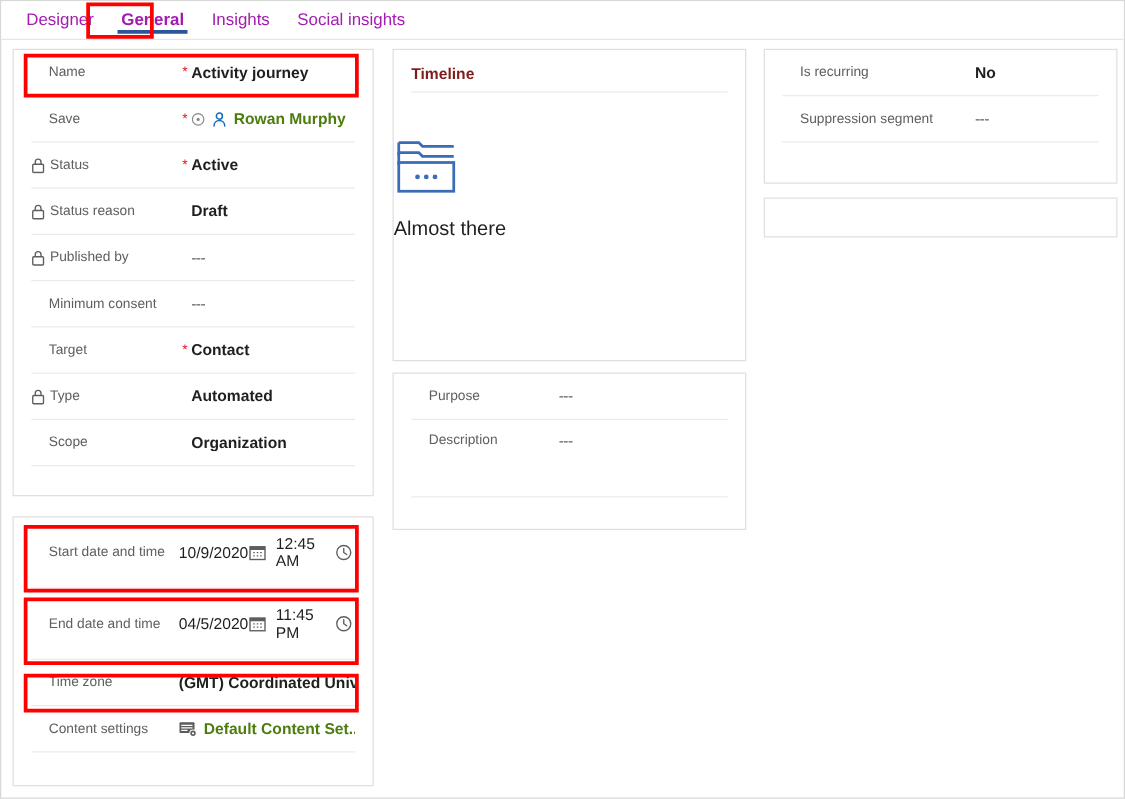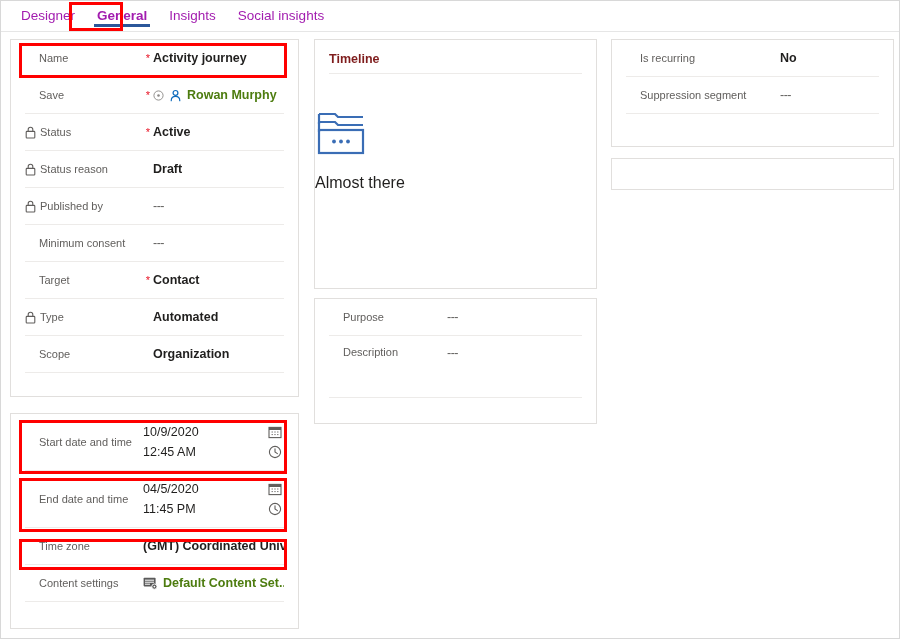--- a/index.html
+++ b/index.html
@@ -132,21 +132,21 @@
     white-space: nowrap;
     overflow: hidden;
   }
   .row-value.link { color: #4d7c0f; font-weight: bold; }
   .dashes { color: #605e5c; font-weight: normal; letter-spacing: -0.5px;}
 
   
   .dt-stack {
     flex: 1;
     display: flex;
-    flex-direction: column;
+    flex-direction: row;
     justify-content: center;
     gap: 6px;
     padding: 8px 0;
   }
   .dt-line {
     display: flex;
     align-items: center;
     justify-content: space-between;
     padding-right: 2px;
   }

